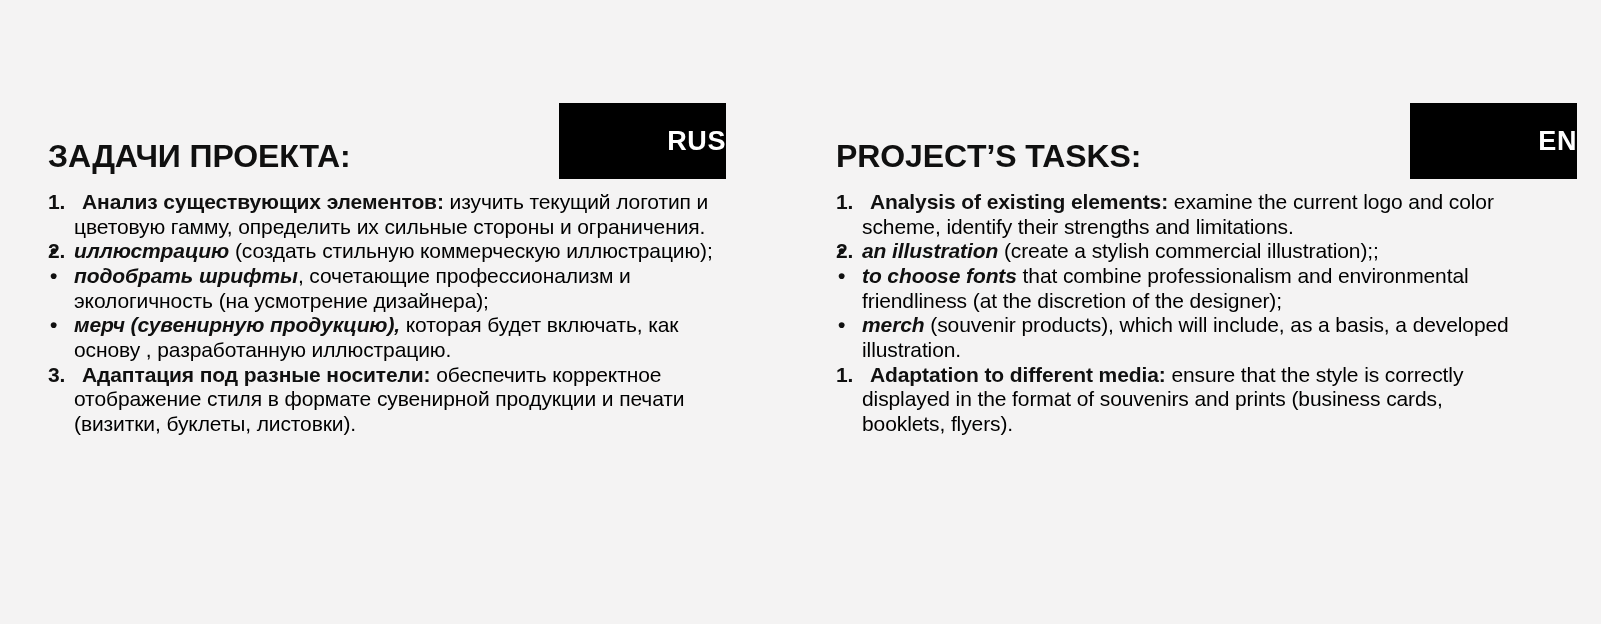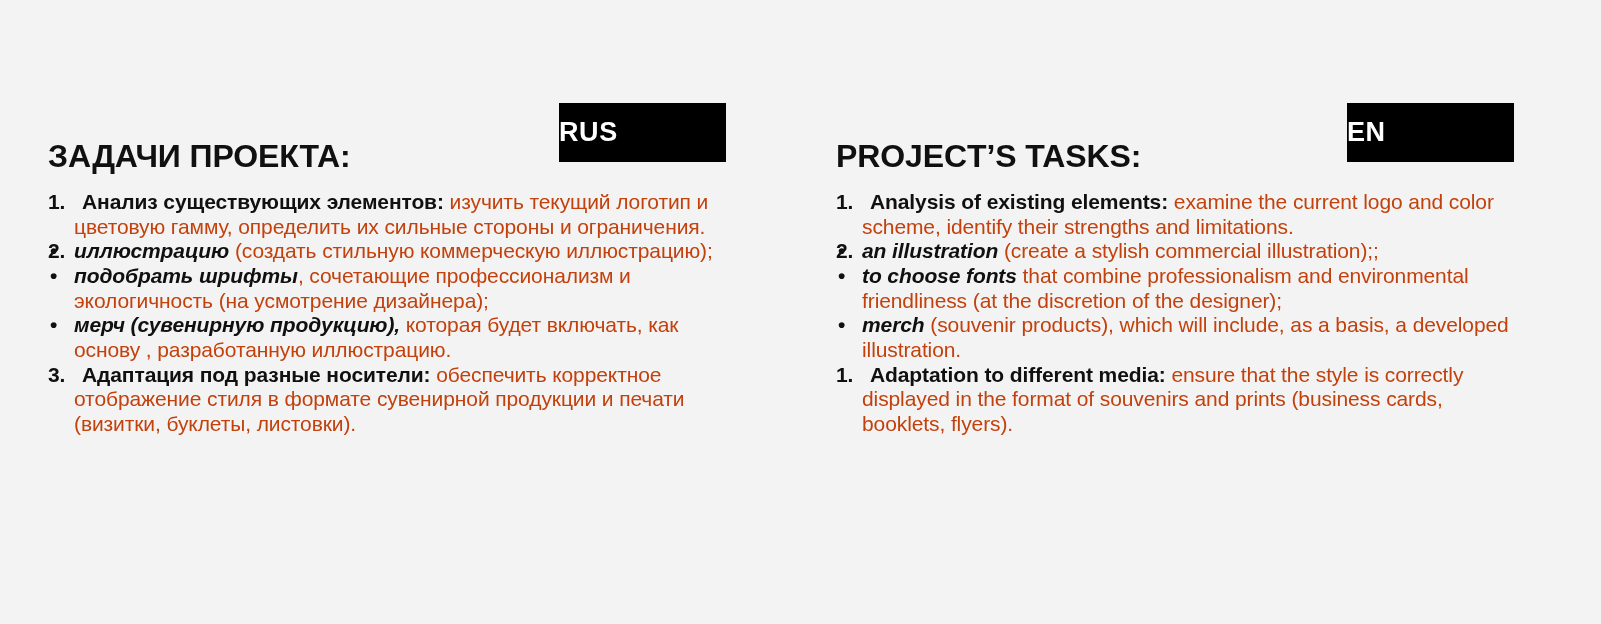--- a/index.html
+++ b/index.html
@@ -19,34 +19,34 @@
 
   .slide {
     position: absolute;
     inset: 0;
   }
 
   
   .lang-badge {
     position: absolute;
     width: 167px;
-    height: 59px;
+    height: 76px;
     background: #000000;
     color: #ffffff;
     display: flex;
     align-items: center;
-    justify-content: flex-start;
+    justify-content: flex-end;
     font-weight: 700;
     font-size: 27px;
     letter-spacing: 0.6px;
     line-height: 1;
     user-select: none;
   }
   #badge-rus { left: 559px; top: 103px; }
-  #badge-en  { left: 1347px; top: 103px; }
+  #badge-en  { left: 1410px; top: 103px; }
 
   
   .column {
     position: absolute;
     top: 140px;
   }
   #column-rus { left: 48px;  width: 690px; }
   #column-en  { left: 836px; width: 690px; }
 
   .column-title {
@@ -92,21 +92,21 @@
     color: #101010;
     margin-left: 8px;
   }
   .task-item .lead-italic {
     font-weight: 700;
     font-style: italic;
     color: #101010;
   }
   .task-item .rest {
     font-weight: 400;
-    color: #c2410c;
+    color: #000000;
   }
 </style>
 </head>
 <body>
 
 <div class="slide">
 
   <div class="lang-badge" id="badge-rus">
     <span>RUS</span>
   </div>

